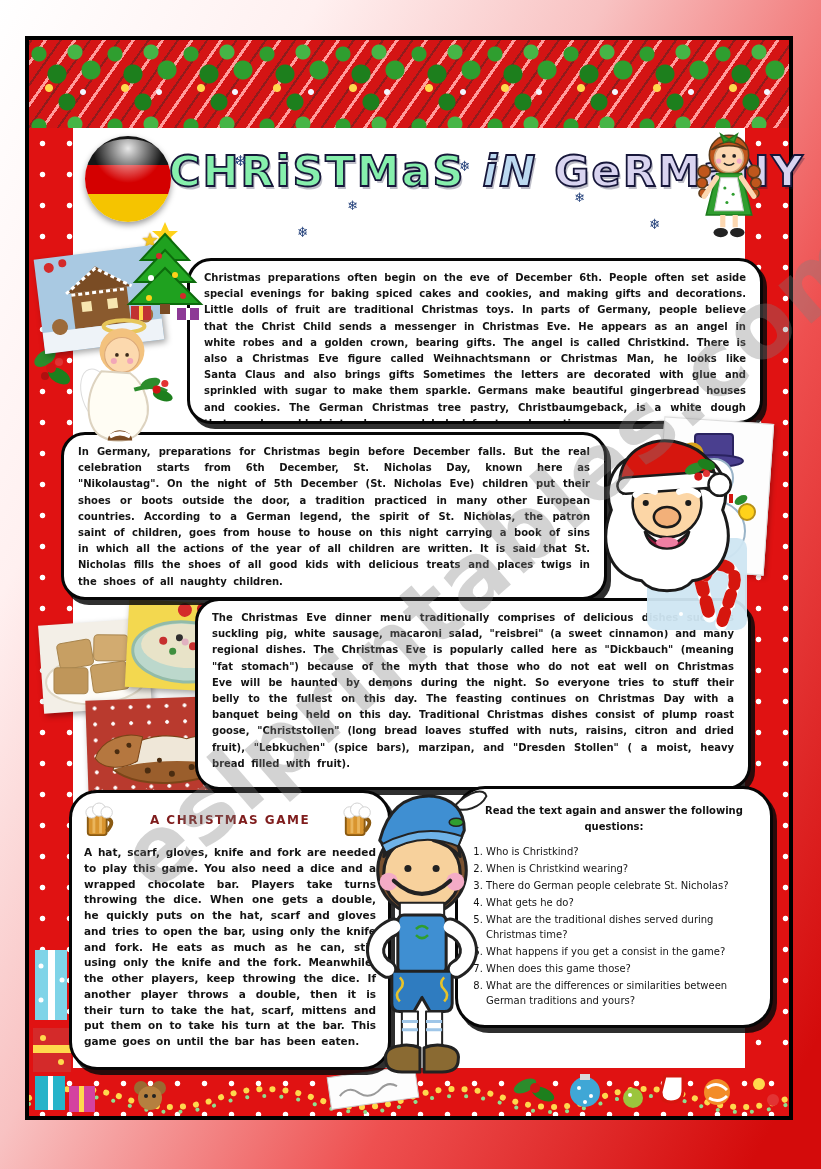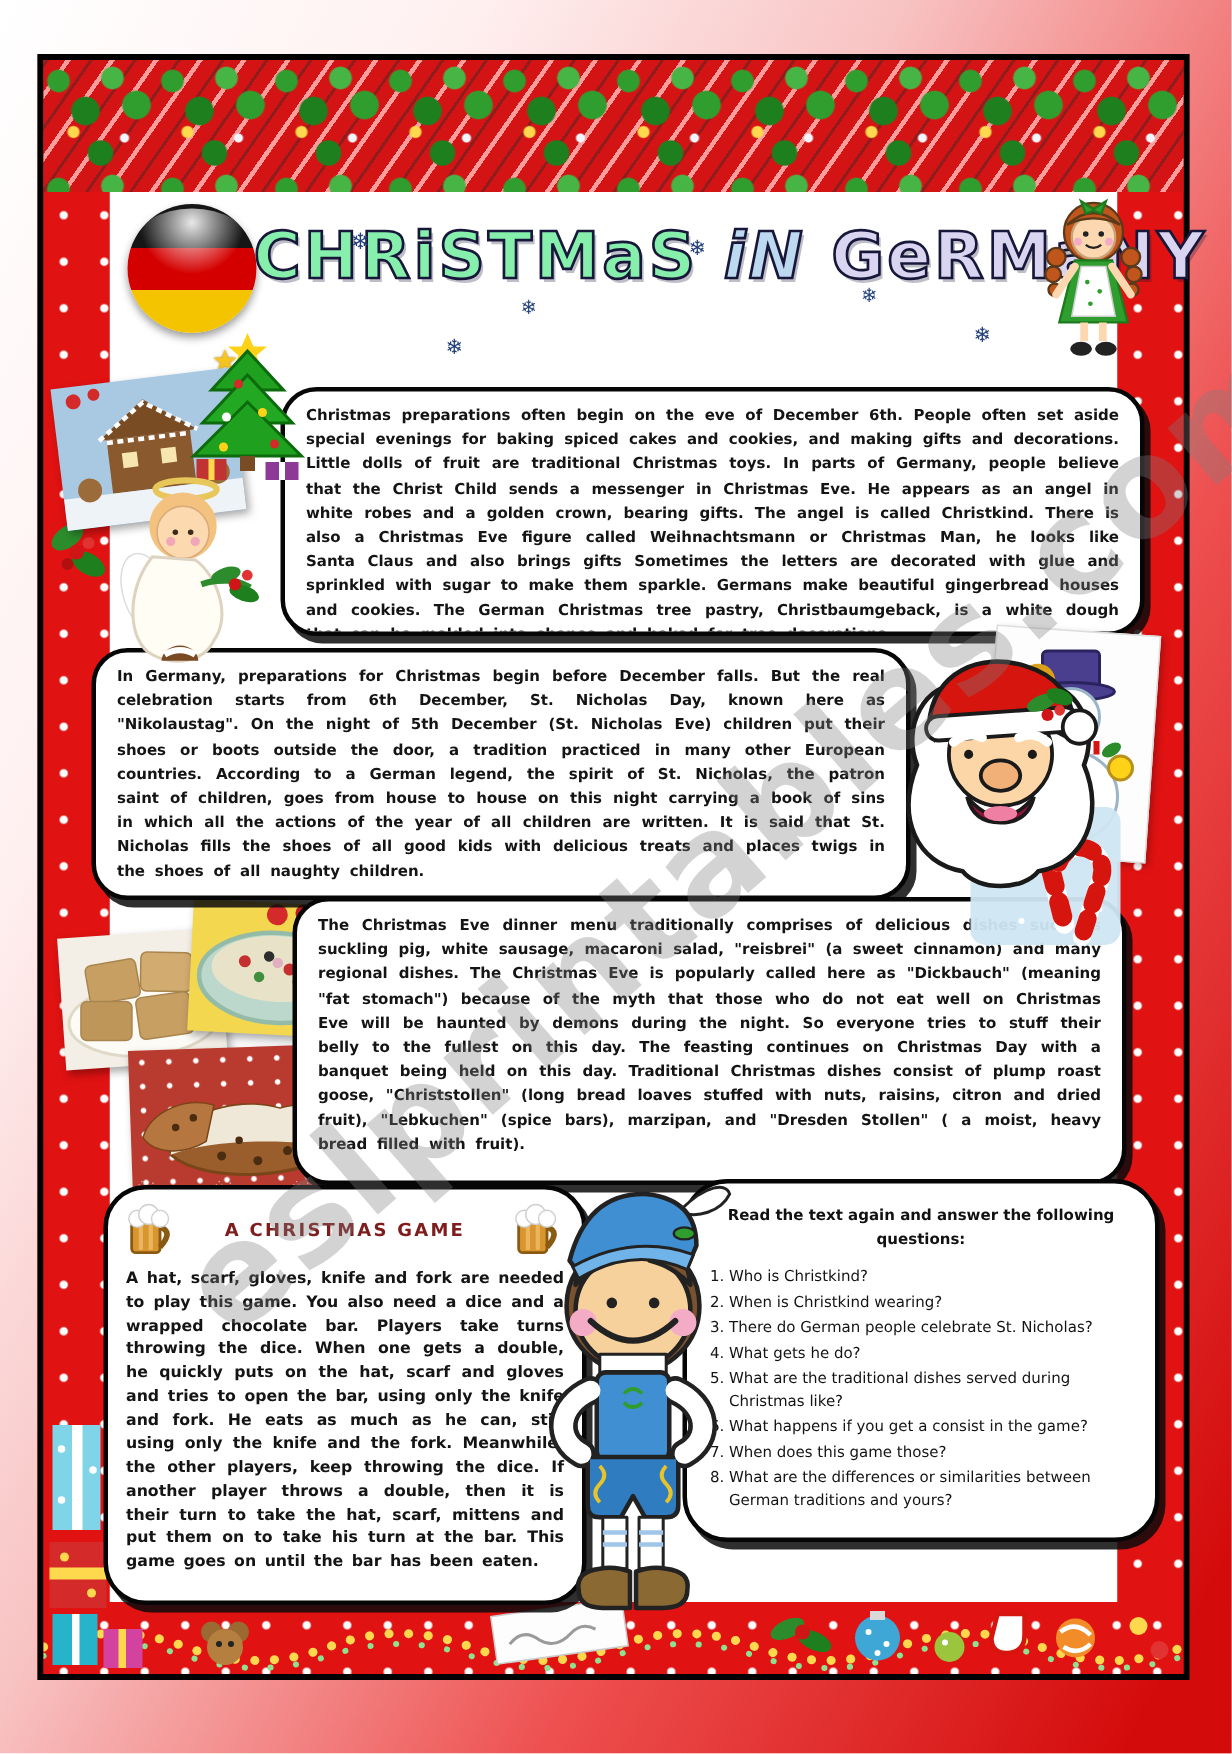--- a/index.html
+++ b/index.html
@@ -359,21 +359,21 @@
     <path d="M50,242 h16 M50,250 h16 M74,242 h16 M74,250 h16" stroke="#9fc6e8" stroke-width="3"></path>
   </svg>
 
   <div class="box qbox">
     <div class="q-head">Read the text again and answer the following questions:</div>
     <ol class="q-list">
       <li>Who is Christkind?</li>
       <li>When is Christkind wearing?</li>
       <li>There do German people celebrate St. Nicholas?</li>
       <li>What gets he do?</li>
-      <li>What are the traditional dishes served during Christmas like?</li>
+      <li>What are the traditional dishes served during Christmas time?</li>
       <li>What happens if you get a consist in the game?</li>
       <li>When does this game those?</li>
       <li>What are the differences or similarities between German traditions and yours?</li>
     </ol>
   </div>
 
   <div class="band-bottom dots">
     <svg width="760" height="48" viewBox="0 0 760 48">
       <path d="M0,30 Q47,12 95,30 T190,30 T285,30 T380,30 T475,30 T570,30 T665,30 T760,30" fill="none" stroke="#ffd84d" stroke-width="6" stroke-dasharray="0.1 13" stroke-linecap="round"></path>
       <path d="M0,36 Q47,20 95,36 T190,36 T285,36 T380,36 T475,36 T570,36 T665,36 T760,36" fill="none" stroke="#8fe08f" stroke-width="4" stroke-dasharray="0.1 17" stroke-linecap="round"></path>

